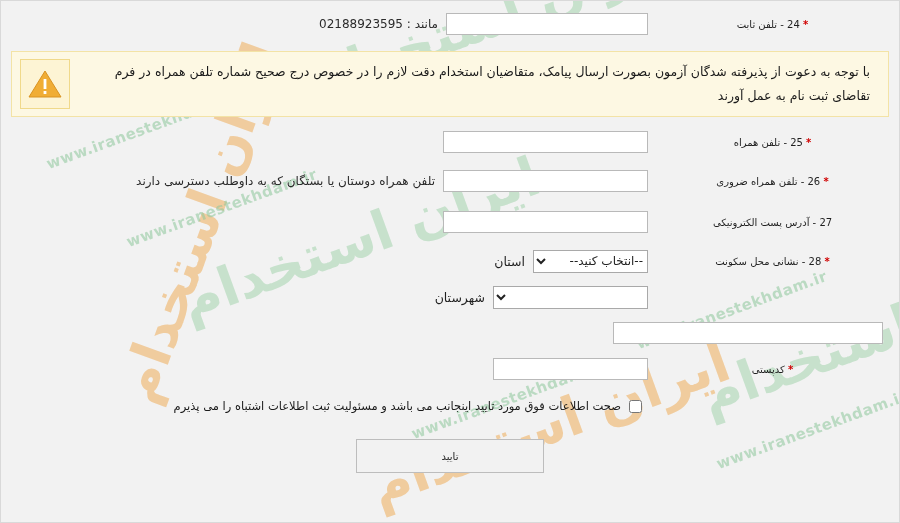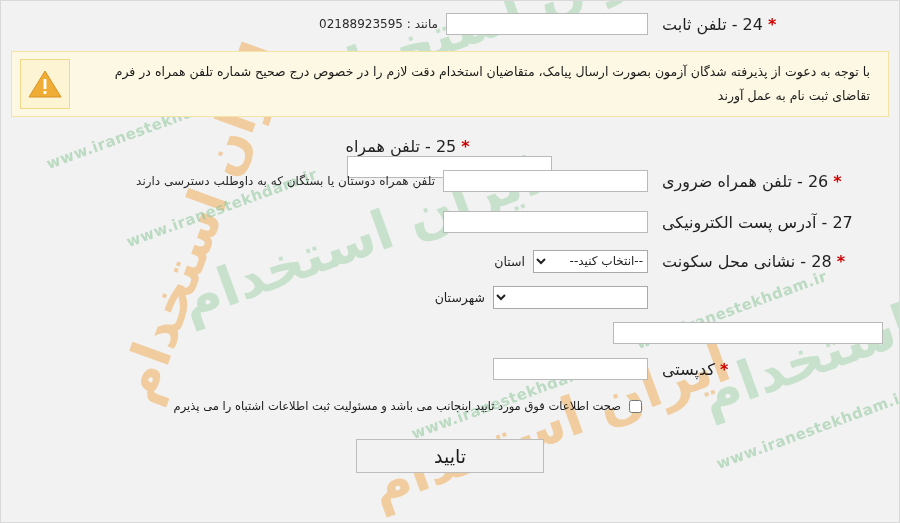--- a/index.html
+++ b/index.html
@@ -63,24 +63,24 @@
   }
   .row {
     display: flex;
     align-items: center;
     padding: 0 16px;
     box-sizing: border-box;
     width: 900px;
   }
   .label {
     width: 235px;
-    text-align: left;
+    text-align: center;
     padding-left: 14px;
     box-sizing: border-box;
-    font-size: 16px;
+    font-size: 10px;
     color: #1f1f1f;
     font-weight: normal;
     direction: rtl;
   }
   .req {
     color: #d00000;
     font-weight: bold;
   }
   .field {
     flex: 1;
@@ -148,21 +148,21 @@
     height: 50px;
     border: 1px solid #f0d98a;
     background: #fdf4d4;
     display: flex;
     align-items: center;
     justify-content: center;
     box-sizing: border-box;
     flex: none;
   }
 
-  .row-mobile { height: 44px; padding-top: 20px; flex-direction: column; }
+  .row-mobile { height: 44px; padding-top: 6px; }
   .inp-mobile { width: 205px; }
   .row-mobile2 { height: 40px; }
   .inp-mobile2 { width: 205px; }
   .row-email { height: 42px; }
   .inp-email { width: 205px; }
 
   .row-addr { height: 36px; }
   .sel-ostan { width: 115px; }
   .row-city { height: 36px; }
   .sel-shahr { width: 155px; }
@@ -211,21 +211,21 @@
     font-family: "DejaVu Sans", "Liberation Sans", sans-serif;
     cursor: pointer;
     direction: rtl;
   }
   .btn-ok {
     width: 188px;
     height: 34px;
     background: #f2f2f2;
     border: 1px solid #bdbdbd;
     color: #1a1a1a;
-    font-size: 19px;
+    font-size: 10px;
     font-family: "DejaVu Sans", "Liberation Sans", sans-serif;
     cursor: pointer;
     direction: rtl;
   }
 </style>
 </head>
 <body>
 
 <div class="page">
 

